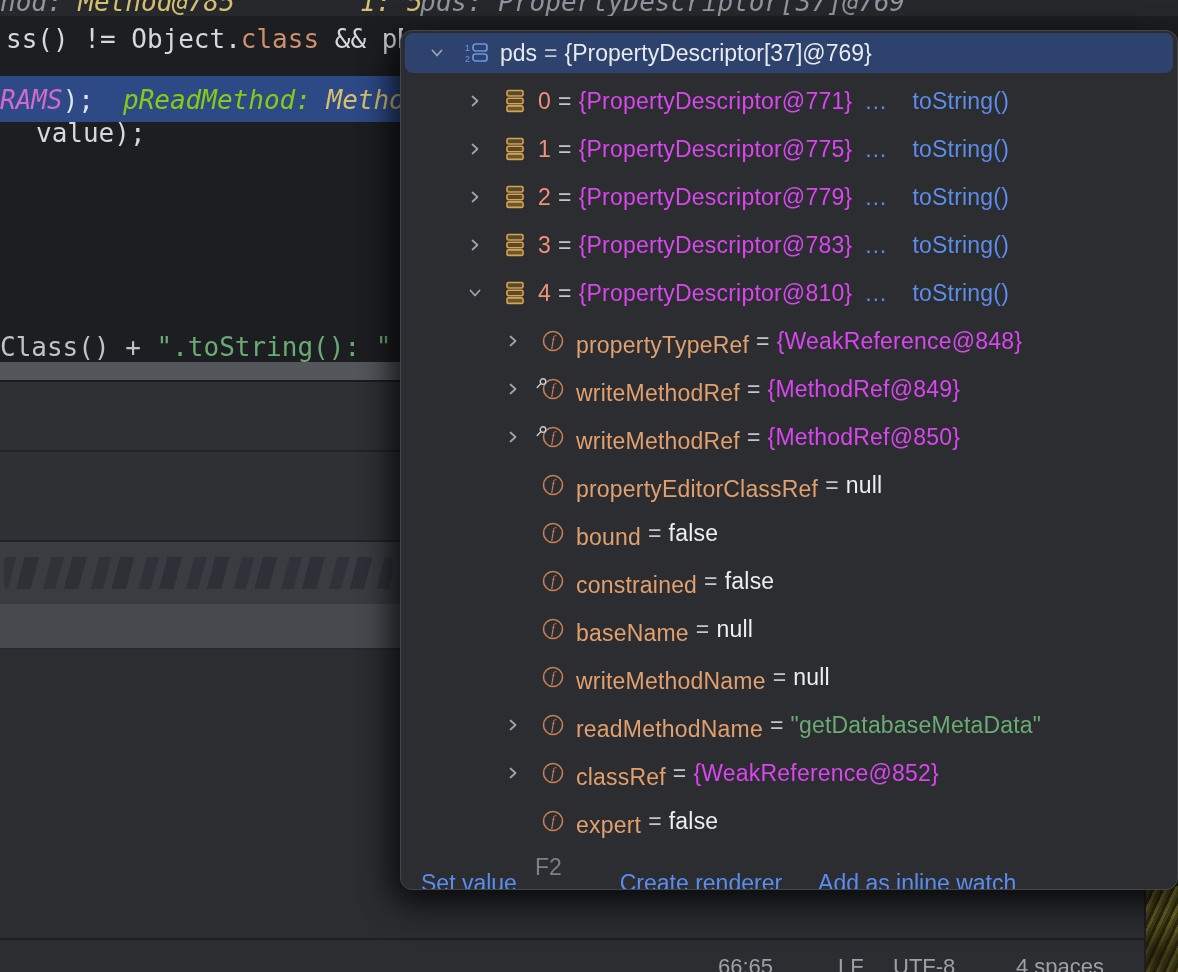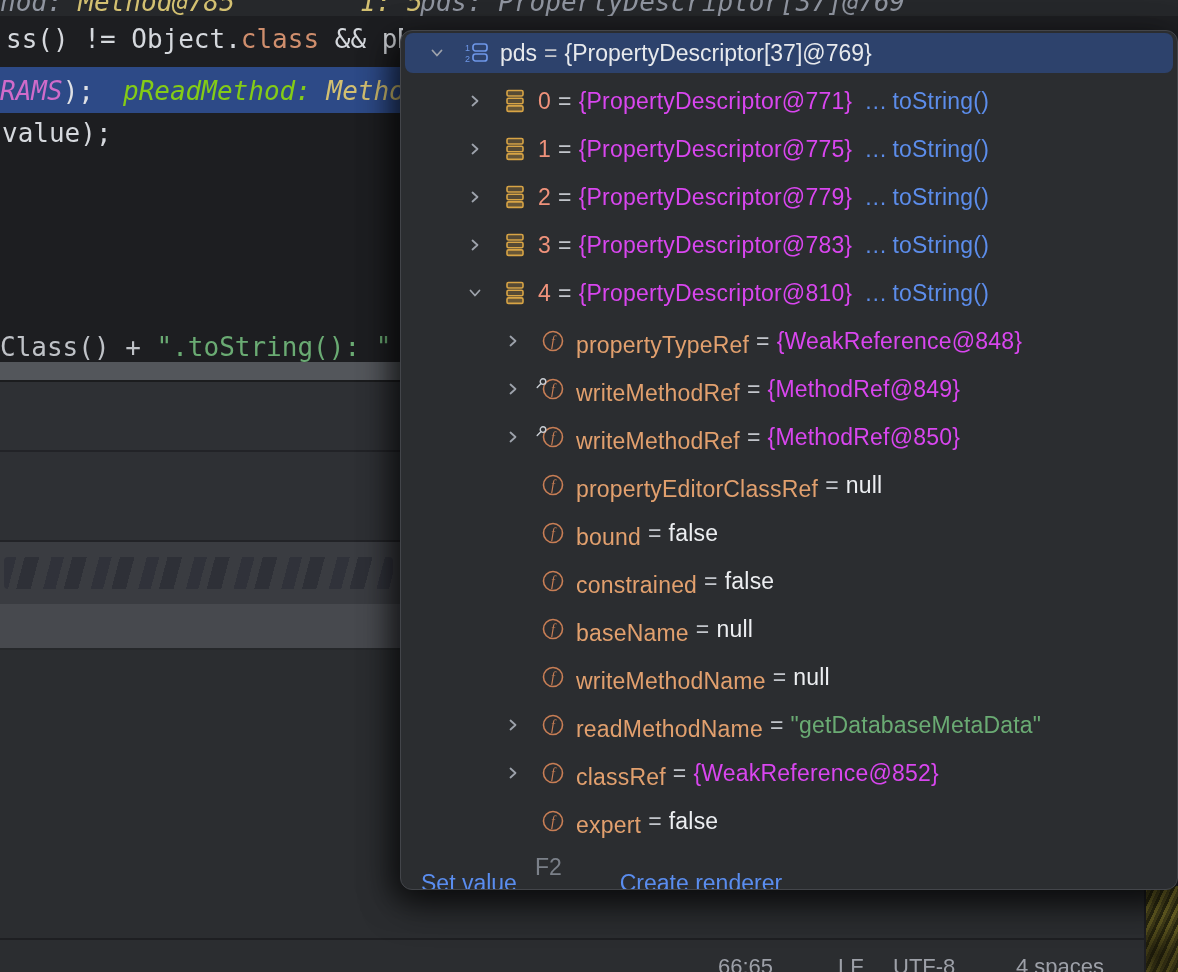--- a/index.html
+++ b/index.html
@@ -10,21 +10,21 @@
   
   .hint-strip{position:absolute;left:0;top:0;width:1178px;height:16px;background:#26282b;overflow:hidden;}
   .hint-line{position:absolute;top:-13px;font-style:italic;}
   .hint-gray{color:#9095a0;}
   .hint-yellow{color:#d3c071;}
   .code-area{position:absolute;left:0;top:16px;width:403px;height:346px;background:#1d1e21;overflow:hidden;}
   .code-line{position:absolute;left:0;color:#d5d8dd;}
   .kw{color:#cf8e6d;}
   .str{color:#6aab73;}
   .dim{color:#bfc2c7;}
-  .exec-line{position:absolute;left:0;top:51px;width:403px;height:46px;background:#2d4a87;}
+  .exec-line{position:absolute;left:0;top:60px;width:403px;height:46px;background:#2d4a87;}
   .exec-code{position:absolute;left:0;top:9px;}
   .const{color:#d06bca;font-style:italic;}
   .exec-hint{position:absolute;left:123px;top:9px;font-style:italic;}
   .hint-name{color:#84cc16;}
 
   
   .bar{position:absolute;left:0;width:403px;}
   .divider-bar{top:362px;height:18px;background:#53565b;border-bottom:2px solid #1b1c1e;}
   .panel-a{top:382px;height:68px;background:#2e3034;border-bottom:2px solid #222327;}
   .panel-b{top:452px;height:88px;background:#2e3034;border-bottom:2px solid #222327;}
@@ -62,21 +62,21 @@
   .icon{width:30px;height:30px;flex:0 0 30px;display:flex;align-items:center;justify-content:center;position:relative;}
   .pin{position:absolute;top:-5px;left:-3px;}
   .gap{width:8px;flex:0 0 8px;}
   .name-index{color:#f0927b;}
   .name-field{color:#e2a06e;margin-top:8px;}
   .eq{color:#c2c5cb;padding:0 7px;}
   .val-ref{color:#d946ef;}
   .val-plain{color:#eceef1;text-align:right;}
   .val-string{color:#6aab73;}
   .dots{color:#5c8deb;margin-left:12px;}
-  .link{color:#5c8deb;margin-left:5px;cursor:pointer;}
+  .link{color:#5c8deb;margin-left:25px;cursor:pointer;}
   .actions{position:absolute;left:0;top:814px;height:44px;display:flex;align-items:center;
            padding-left:20px;font-size:23px;}
   .action-link{color:#5a8def;cursor:pointer;margin-top:33px;}
   .action-key{color:#7b8089;margin:0 58px 0 18px;}
   .action-gap{width:36px;}
 </style>
 </head>
 <body>
 
 <div class="screen">
@@ -85,21 +85,21 @@
     <div class="hint-line mono" style="left:0;"><span class="hint-gray">hod: </span><span class="hint-yellow">Method@785</span><span class="hint-yellow">        1: 5</span></div>
     <div class="hint-line mono hint-gray" style="left:420px;">pds: PropertyDescriptor[37]@769</div>
   </div>
 
   <div class="code-area">
     <div class="code-line mono" style="left:6px;top:8px;"><span>ss() != Object.</span><span class="kw">class</span><span> &amp;&amp; pR</span></div>
     <div class="exec-line">
       <div class="exec-code mono"><span class="const">RAMS</span><span style="color:#dfe1e5;">);</span></div>
       <div class="exec-hint mono"><span class="hint-name">pReadMethod: </span><span class="hint-yellow">Metho</span></div>
     </div>
-    <div class="code-line mono" style="left:2px;top:102px;">value);</div>
+    <div class="code-line mono" style="left:36px;top:102px;">value);</div>
     <div class="code-line mono" style="left:0;top:316px;"><span class="dim">Class() + </span><span class="str">".toString(): "</span></div>
   </div>
 
   <div class="bar divider-bar"></div>
   <div class="bar panel-a"></div>
   <div class="bar panel-b"></div>
   <div class="bar panel-sel"></div>
   <div class="bar panel-c"></div>
   <div class="panel-d"></div>
 
@@ -422,16 +422,17 @@
           <span class="eq">=</span>
           <span class="val-plain">false</span>
         </div>
       </div>
 
     <div class="actions">
       <span class="action-link">Set value</span>
       <span class="action-key">F2</span>
       <span class="action-link">Create renderer</span>
       <span class="action-gap"></span>
+      <span class="action-link">Add as inline watch</span>
     </div>
   </div>
 
 </div>
 
 </body></html>

